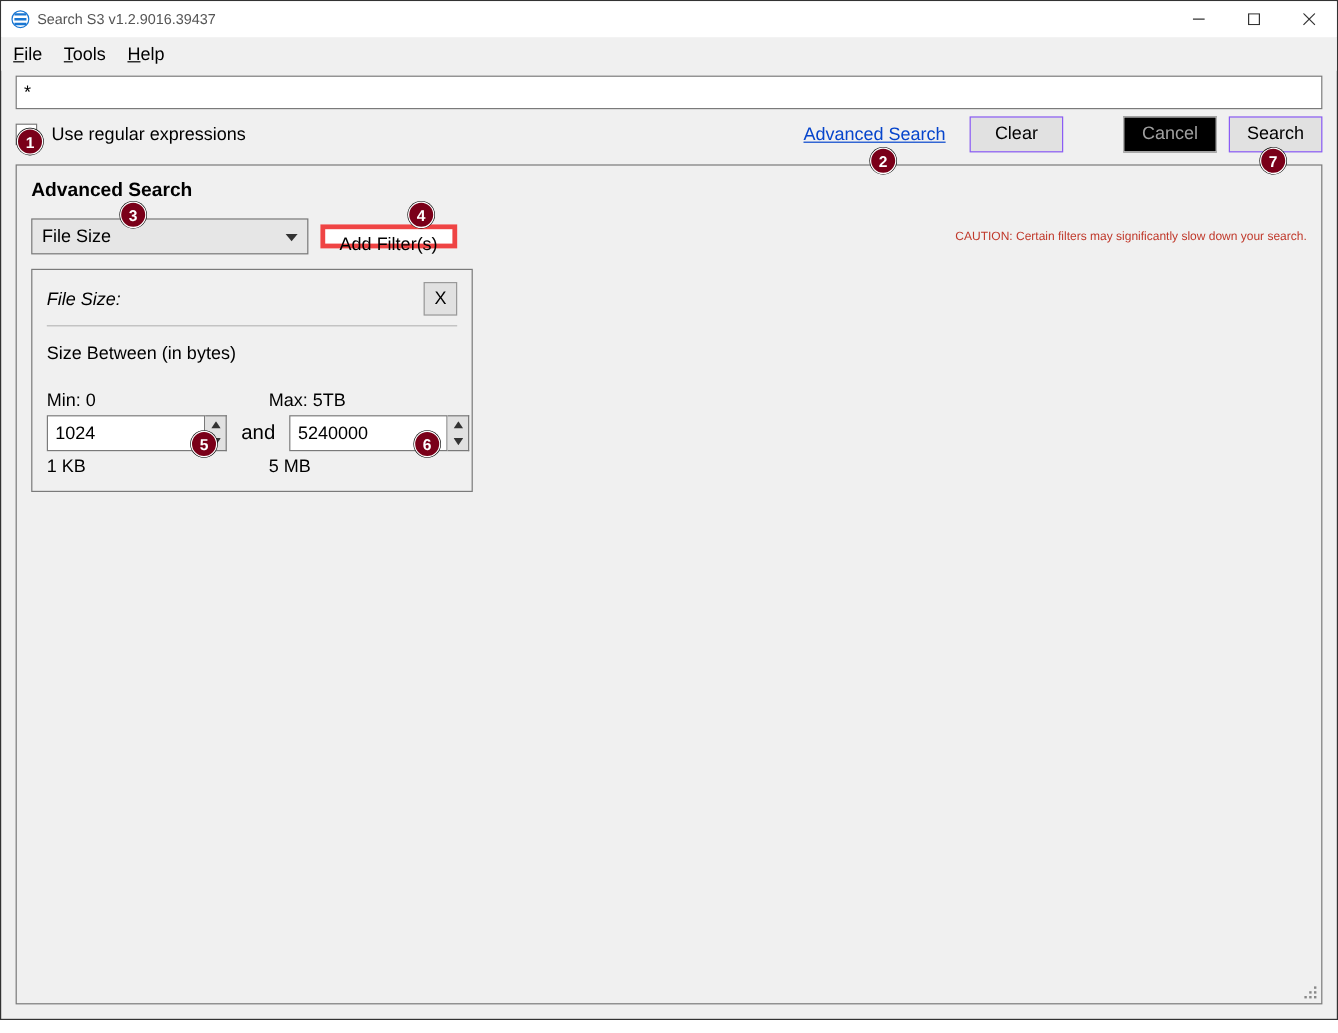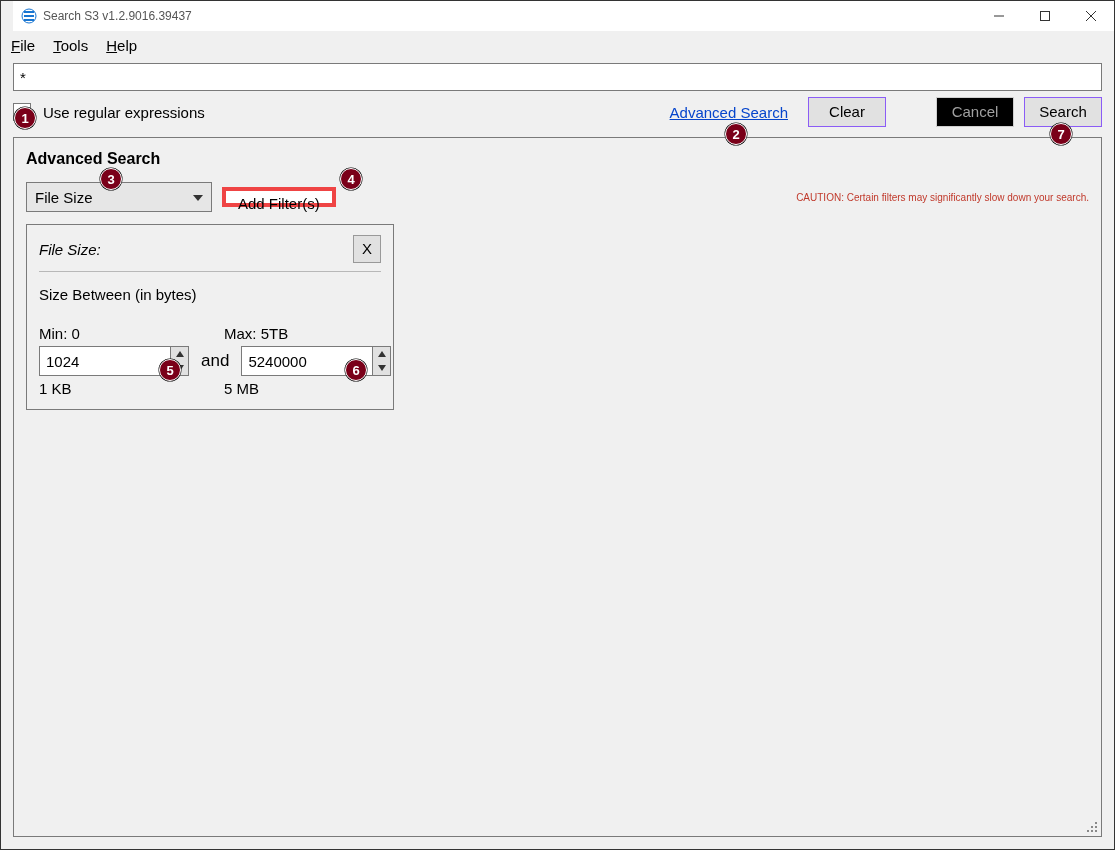--- a/index.html
+++ b/index.html
@@ -1,18 +1,18 @@
 <!DOCTYPE html>
 <html><head>
 <meta charset="utf-8">
 <style>
   *{box-sizing:border-box;}
   html,body{margin:0;padding:0;font-family:"Segoe UI",Tahoma,Arial,sans-serif;font-size:15px;color:#000;background:#fff;}
   .window{width:1115px;border:1px solid #333;background:#f0f0f0;display:flex;flex-direction:column;}
-  .titlebar{height:30px;background:#fff;display:flex;align-items:center;padding:0 0 0 8px;position:relative;margin-left:12px;}
+  .titlebar{height:30px;background:#fff;display:flex;align-items:center;padding:0 0 0 8px;position:relative;}
   .titlebar .app-icon{width:16px;height:16px;margin-right:6px;display:inline-flex;align-items:center;justify-content:center;}
   .title-text{font-size:12px;color:#555;}
   .win-controls{margin-left:auto;display:flex;}
   .win-btn{width:46px;height:30px;display:flex;align-items:center;justify-content:center;color:#555;background:transparent;}
   .win-btn svg{width:10px;height:10px;}
   .menubar{height:28px;display:flex;align-items:center;padding:0 10px;gap:18px;background:#f0f0f0;}
   .menubar span{font-size:15px;}
   .menubar .u{text-decoration:underline;}
   .search-row{padding:4px 12px 0 12px;}
   .search-input{width:100%;height:28px;border:1px solid #7a7a7a;background:#fff;padding:2px 6px;font-size:15px;}
@@ -20,21 +20,21 @@
   .checkbox{width:18px;height:18px;border:1px solid #7a7a7a;background:#fff;display:inline-block;vertical-align:middle;margin-right:2px;}
   .regex-label{font-size:15px;}
   .spacer{flex:1;}
   .link{color:#0645cc;text-decoration:underline;cursor:pointer;font-size:15px;margin-right:10px;}
   .btn{min-width:78px;height:30px;border:1px solid #8b5cf6;background:#e1e1e1;text-align:center;line-height:28px;font-size:15px;padding:0 14px;}
   .btn.disabled{color:#a0a0a0;background:#000000;border-color:#cfcfcf;}
   .panel-wrap{padding:0 12px 12px 12px;flex:1;}
   .panel{border:1px solid #7a7a7a;background:#f0f0f0;padding:10px 12px 12px 12px;min-height:700px;position:relative;}
   .panel-title{font-weight:700;font-size:16px;margin:2px 0 14px 0;}
   .filterbar{display:flex;align-items:center;gap:10px;margin-bottom:12px;}
-  .combo{width:186px;height:30px;border:1px solid #7a7a7a;background:#e6e6e6;display:flex;align-items:center;padding:0 8px;position:relative;font-size:15px;}
+  .combo{width:231px;height:30px;border:1px solid #7a7a7a;background:#e6e6e6;display:flex;align-items:center;padding:0 8px;position:relative;font-size:15px;}
   .combo::after{content:"";position:absolute;right:8px;top:12px;border-left:5px solid transparent;border-right:5px solid transparent;border-top:6px solid #333;}
   .addfilter{height:20px;border:4px solid #ef4444;background:#fff;color:#000;font-size:15px;padding:0 12px;line-height:26px;}
   .caution{color:#c0392b;font-size:10px;margin-left:auto;}
   .filter-card{width:368px;border:1px solid #7a7a7a;background:#f0f0f0;padding:10px 12px 12px 12px;}
   .fc-head{display:flex;align-items:center;margin-bottom:8px;}
   .fc-head .fc-title{font-size:15px;font-style:italic;}
   .fc-head .xbtn{margin-left:auto;width:28px;height:28px;border:1px solid #999;background:#e1e1e1;text-align:center;line-height:26px;font-size:15px;}
   .hr{border-top:1px solid #b8b8b8;margin:4px 0 14px 0;}
   .subhead{font-size:15px;margin-bottom:22px;}
   .minmax-row{display:flex;gap:28px;font-size:15px;margin-bottom:4px;}

